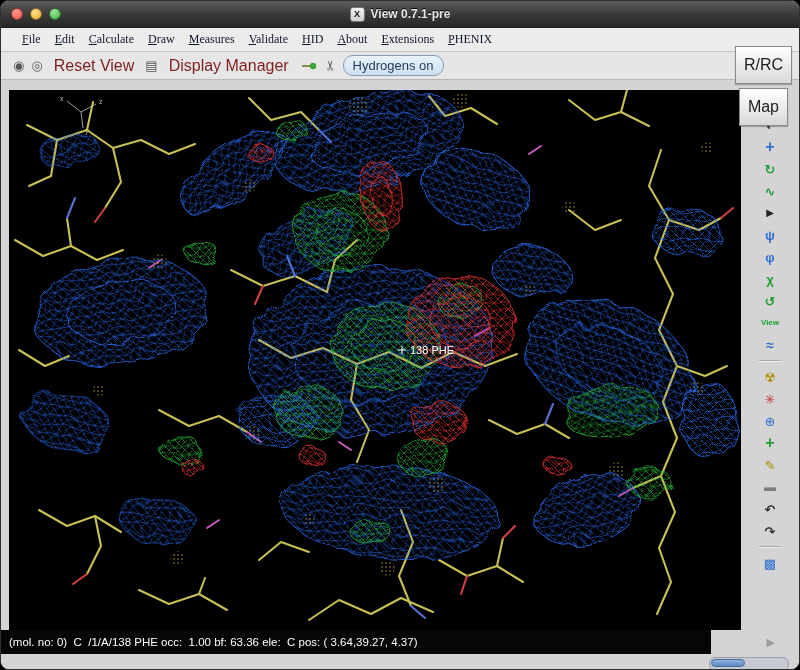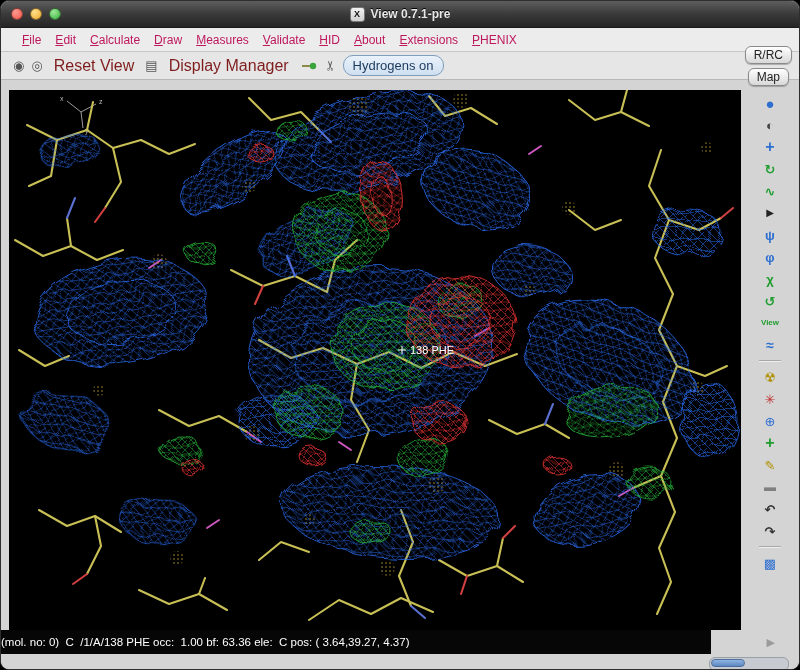--- a/index.html
+++ b/index.html
@@ -8,40 +8,40 @@
   .titlebar{height:26px;background:linear-gradient(#5e5e5e 0%,#3a3a3a 50%,#262626 100%);display:flex;align-items:center;position:relative;border-bottom:1px solid #1c1c1c;}
   .traffic{position:absolute;left:10px;top:0;height:26px;display:flex;align-items:center;gap:7px;}
   .tl{width:12px;height:12px;border-radius:50%;display:inline-block;border:1px solid rgba(0,0,0,.45);box-sizing:border-box;}
   .tl.red{background:radial-gradient(circle at 35% 30%,#ff9a90,#f5544a);}
   .tl.yellow{background:radial-gradient(circle at 35% 30%,#ffe08a,#f3ac2e);}
   .tl.green{background:radial-gradient(circle at 35% 30%,#9fe89a,#35b23a);}
   .title-wrap{margin:0 auto;display:flex;align-items:center;gap:6px;color:#e8e8e8;font-size:12px;font-weight:bold;text-shadow:0 -1px 0 #000;}
   .xicon{width:13px;height:13px;background:linear-gradient(#f2f2f2,#cfcfcf);border:1px solid #777;border-radius:3px;color:#111;font-size:9px;font-weight:bold;display:inline-flex;align-items:center;justify-content:center;text-shadow:none;}
   
   .menubar{height:23px;background:#ececec;border-bottom:1px solid #c6c6c6;display:flex;align-items:center;padding-left:14px;}
-  .menu-item{font-size:12px;color:#be185d;padding:2px 7px;cursor:default;}
+  .menu-item{font-size:12px;color:#0f172a;padding:2px 7px;cursor:default;font-family:Liberation Serif, serif;}
   
   .toolbar{height:27px;background:#e6e6e6;border-bottom:1px solid #b8b8b8;display:flex;align-items:center;gap:7px;padding-left:12px;}
   .tb-glyph{font-size:13px;color:#555;line-height:1;}
   .tb-label{font-size:16px;color:#7f1d1d;padding:2px 4px;border-radius:3px;}
   .pill{font-size:13px;color:#1b3a5c;background:linear-gradient(#eaf2fb,#cfdff0);border:1px solid #7f9dbd;border-radius:10px;padding:2px 9px;white-space:nowrap;}
   .scissors{display:inline-block;transform:rotate(-90deg);}
   
   .side-top{position:absolute;top:45px;right:7px;display:flex;flex-direction:column;align-items:center;gap:4px;z-index:5;}
-  .mini-btn{font-size:12px;color:#222;padding:1px 8px;border-radius:6px;border:1px solid #8a8a8a;background:linear-gradient(#ffffff,#d8d8d8);box-shadow:0 1px 1px rgba(0,0,0,.25);}
+  .mini-btn{font-size:16px;color:#222;padding:9px 8px;border-radius:0;border:1px solid #8a8a8a;background:linear-gradient(#ffffff,#d8d8d8);box-shadow:0 1px 1px rgba(0,0,0,.25);}
   
   .frame-gap{height:10px;}
   .content{display:flex;height:540px;padding-left:8px;}
   .canvas{width:732px;height:540px;background:#fca5a5;position:relative;border:0;}
   .right-toolbar{width:60px;display:flex;flex-direction:column;align-items:center;padding-top:2px;box-sizing:border-box;}
   .rt-icon{height:22px;width:26px;display:flex;align-items:center;justify-content:center;font-size:13px;line-height:1;cursor:pointer;border-radius:3px;}
   .rt-sep{width:22px;height:0;border-top:1px solid #a8a8a8;border-bottom:1px solid #eee;margin:4px 0;}
   
   .statusrow{display:flex;height:24px;}
-  .statusbar{flex:1;background:#060606;color:#fff;font-size:11.5px;display:flex;align-items:center;padding-left:0;overflow:hidden;}
+  .statusbar{flex:1;background:#060606;color:#fff;font-size:11.5px;display:flex;align-items:center;padding-left:8px;overflow:hidden;}
   .statusbar span{white-space:pre;}
   .corner{width:88px;background:#d4d4d4;display:flex;align-items:center;justify-content:flex-end;padding-right:24px;box-sizing:border-box;}
   .expander{color:#9a9a9a;font-size:11px;}
   
   .bottom-frame{height:20px;background:#d4d4d4;display:flex;align-items:center;justify-content:flex-end;padding-right:10px;}
   .mini-scroll{width:78px;height:12px;background:#c7cbd1;border:1px solid #9aa0a8;border-radius:6px;position:relative;}
   .mini-thumb{position:absolute;left:1px;top:1px;width:34px;height:8px;border-radius:4px;background:linear-gradient(#8fb4e2,#5d87c0);border:1px solid #4e6f9e;box-sizing:border-box;}
 </style>
 </head>
 <body>

